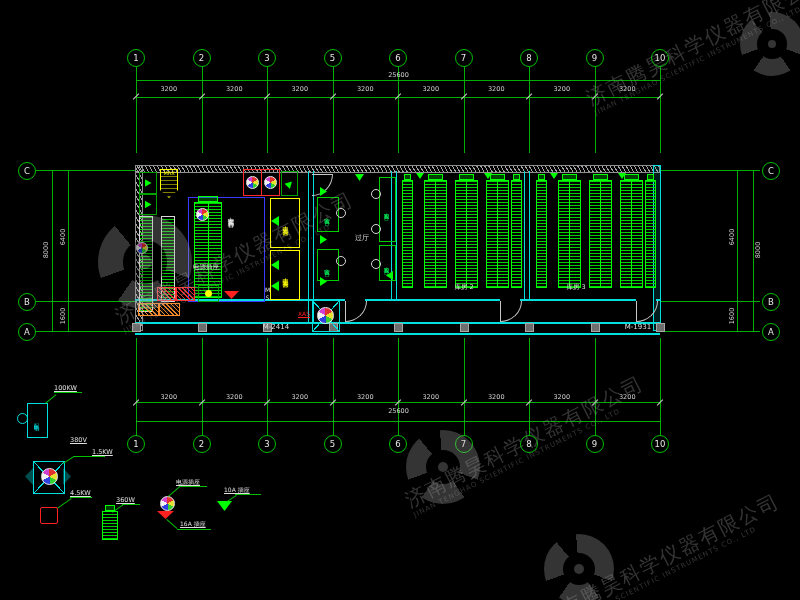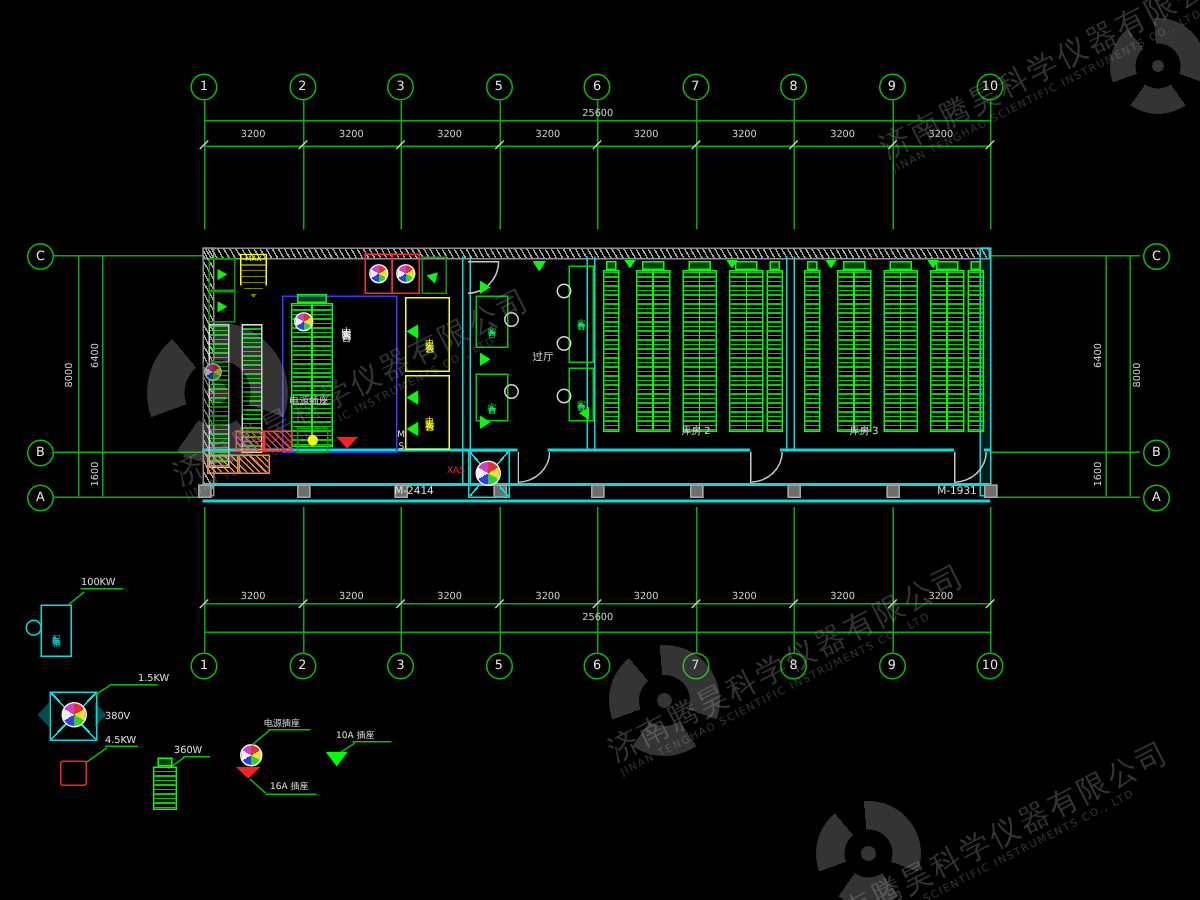--- a/index.html
+++ b/index.html
@@ -62,21 +62,21 @@
   .xbox{position:absolute;border:1px solid #00dede;background:
     linear-gradient(to top right,transparent calc(50% - .6px),#00dede calc(50% - .6px) calc(50% + .6px),transparent calc(50% + .6px)),
     linear-gradient(to bottom right,transparent calc(50% - .6px),#00dede calc(50% - .6px) calc(50% + .6px),transparent calc(50% + .6px));}
   .vtext{writing-mode:vertical-rl;text-orientation:upright;letter-spacing:1px;white-space:nowrap;}
   .planlabel{position:absolute;font-size:6.5px;color:#e0e0e0;text-align:center;white-space:nowrap;}
   .pennant{position:absolute;border:1px solid #ffff00;color:#ffff00;font-size:5px;text-align:center;
     clip-path:polygon(0 0,100% 0,100% 72%,50% 100%,0 72%);
     background:repeating-linear-gradient(0deg,rgba(255,255,0,.5) 0 1px,transparent 1px 4px);}
   
   .lead{position:absolute;height:1px;background:#00c000;transform-origin:0 0;}
-  .lgtxt{position:absolute;font-size:6.5px;color:#e0e0e0;white-space:nowrap;}
+  .lgtxt{position:absolute;font-size:6.5px;color:#e0e0e0;white-space:nowrap;text-decoration:underline;}
   .cyanbox{position:absolute;border:1px solid #00dede;color:#00dede;display:flex;align-items:center;justify-content:center;}
   .cycirc{position:absolute;border:1px solid #00dede;border-radius:50%;}
   .redsq{position:absolute;border:1.5px solid #ff2020;border-radius:2px;}
   .flare-l{position:absolute;background:rgba(0,222,222,.35);clip-path:polygon(100% 0,0 50%,100% 100%);}
   .flare-r{position:absolute;background:rgba(0,222,222,.35);clip-path:polygon(0 0,100% 50%,0 100%);}
   
   .wm{position:absolute;transform:rotate(-27deg);transform-origin:0 100%;color:#9d9d9d;opacity:.33;
     pointer-events:none;white-space:nowrap;z-index:6;}
   .wm-cn{font-size:20px;letter-spacing:2px;}
   .wm-en{font-size:7px;letter-spacing:1.1px;margin-top:-2px;}
@@ -390,21 +390,21 @@
   <div class="lead" style="left:45px;top:403px;width:14px;transform:rotate(-39deg);"></div>
   <div class="lead" style="left:54px;top:392px;width:28px;"></div>
   <div class="lgtxt" style="left:54px;top:384px;">100KW</div>
 
   <div class="xbox" style="left:33px;top:461px;width:30px;height:31px;"></div>
   <div class="flare-l" style="left:25px;top:468px;width:8px;height:17px;"></div>
   <div class="flare-r" style="left:63px;top:468px;width:8px;height:17px;"></div>
   <div class="fan" style="left:41px;top:468px;width:15px;height:15px;"></div>
   <div class="lead" style="left:63px;top:463px;width:12px;transform:rotate(-33deg);"></div>
   <div class="lead" style="left:73px;top:456px;width:32px;"></div>
-  <div class="lgtxt" style="left:70px;top:473px;">380V</div>
+  <div class="lgtxt" style="left:70px;top:436px;">380V</div>
   <div class="lgtxt" style="left:92px;top:448px;">1.5KW</div>
 
   <div class="lgtxt" style="left:70px;top:489px;">4.5KW</div>
   <div class="lead" style="left:70px;top:497px;width:22px;"></div>
   <div class="lead" style="left:57px;top:508px;width:17px;transform:rotate(-35deg);"></div>
   <div class="redsq" style="left:40px;top:507px;width:16px;height:15px;"></div>
 
   <div class="lgtxt" style="left:116px;top:496px;">360W</div>
   <div class="lead" style="left:122px;top:504px;width:18px;"></div>
   <div class="lead" style="left:112px;top:512px;width:13px;transform:rotate(-35deg);"></div>

